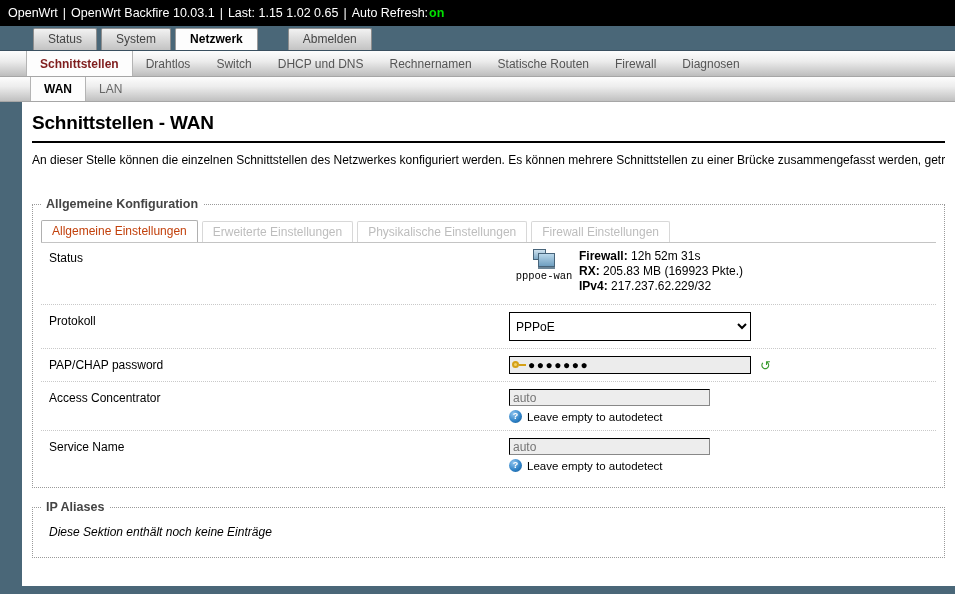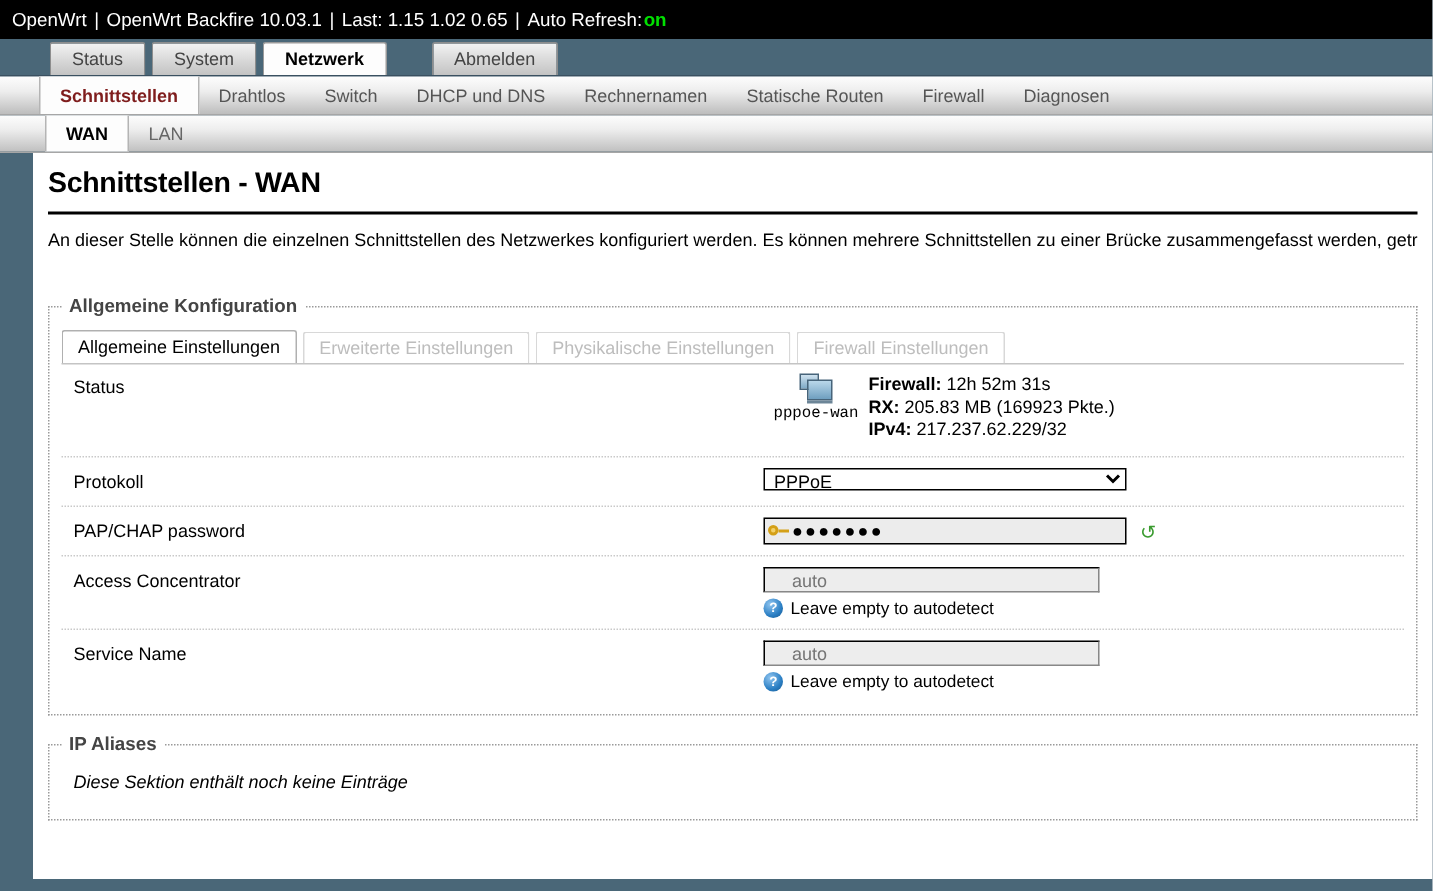--- a/index.html
+++ b/index.html
@@ -173,21 +173,21 @@
     color: #bdbdbd;
     border: 1px solid #d8d8d8;
     border-bottom: none;
     background: #fff;
     margin-right: 4px;
     border-radius: 2px 2px 0 0;
     cursor: pointer;
     white-space: nowrap;
   }
   .itab.active {
-    color: #000000;
+    color: #c2410c;
     border-color: #b0b0b0;
     height: 21px;
     line-height: 21px;
   }
 
   
   .frow {
     display: flex;
     align-items: flex-start;
     border-bottom: 1px dotted #c9c9c9;
@@ -216,35 +216,35 @@
   .ifacename {
     font-family: "Liberation Mono", monospace;
     font-size: 10.5px;
     margin-top: 1px;
   }
   .statinfo { font-size: 12px; line-height: 15px; }
   .statinfo b { font-weight: bold; }
 
   
   input.txt {
-    width: 224px;
+    width: 201px;
     height: 17px;
     font-size: 12px;
     font-family: "Liberation Sans", sans-serif;
     border: 1px solid #000;
     border-right-color: #888;
     border-bottom-color: #888;
     background: #ededed;
     color: #0f766e;
-    padding: 0 18px;
+    padding: 0 3px;
     box-sizing: border-box;
   }
   select.sel {
     width: 242px;
-    height: 15px;
+    height: 29px;
     font-size: 12px;
     font-family: "Liberation Sans", sans-serif;
     border: 1px solid #000;
     background: #fff;
     padding: 0 2px;
     box-sizing: border-box;
   }
   .hint {
     font-size: 11.5px;
     margin-top: 4px;

